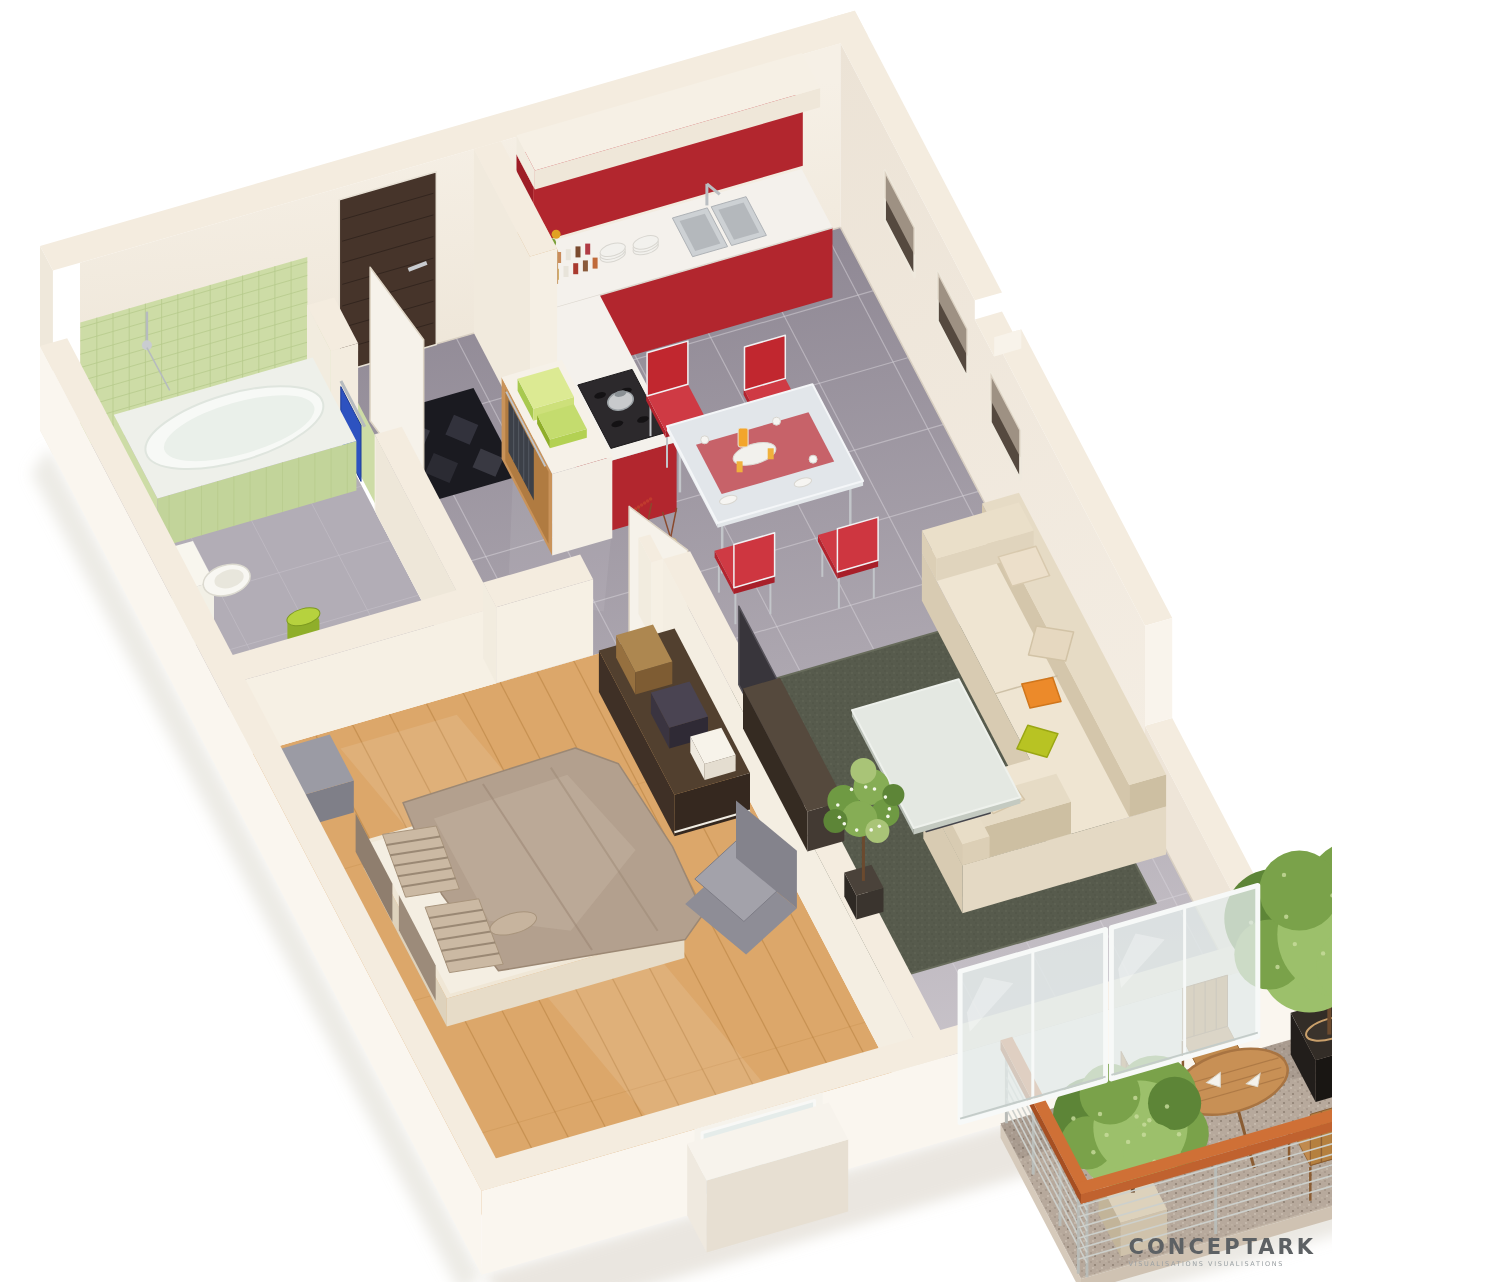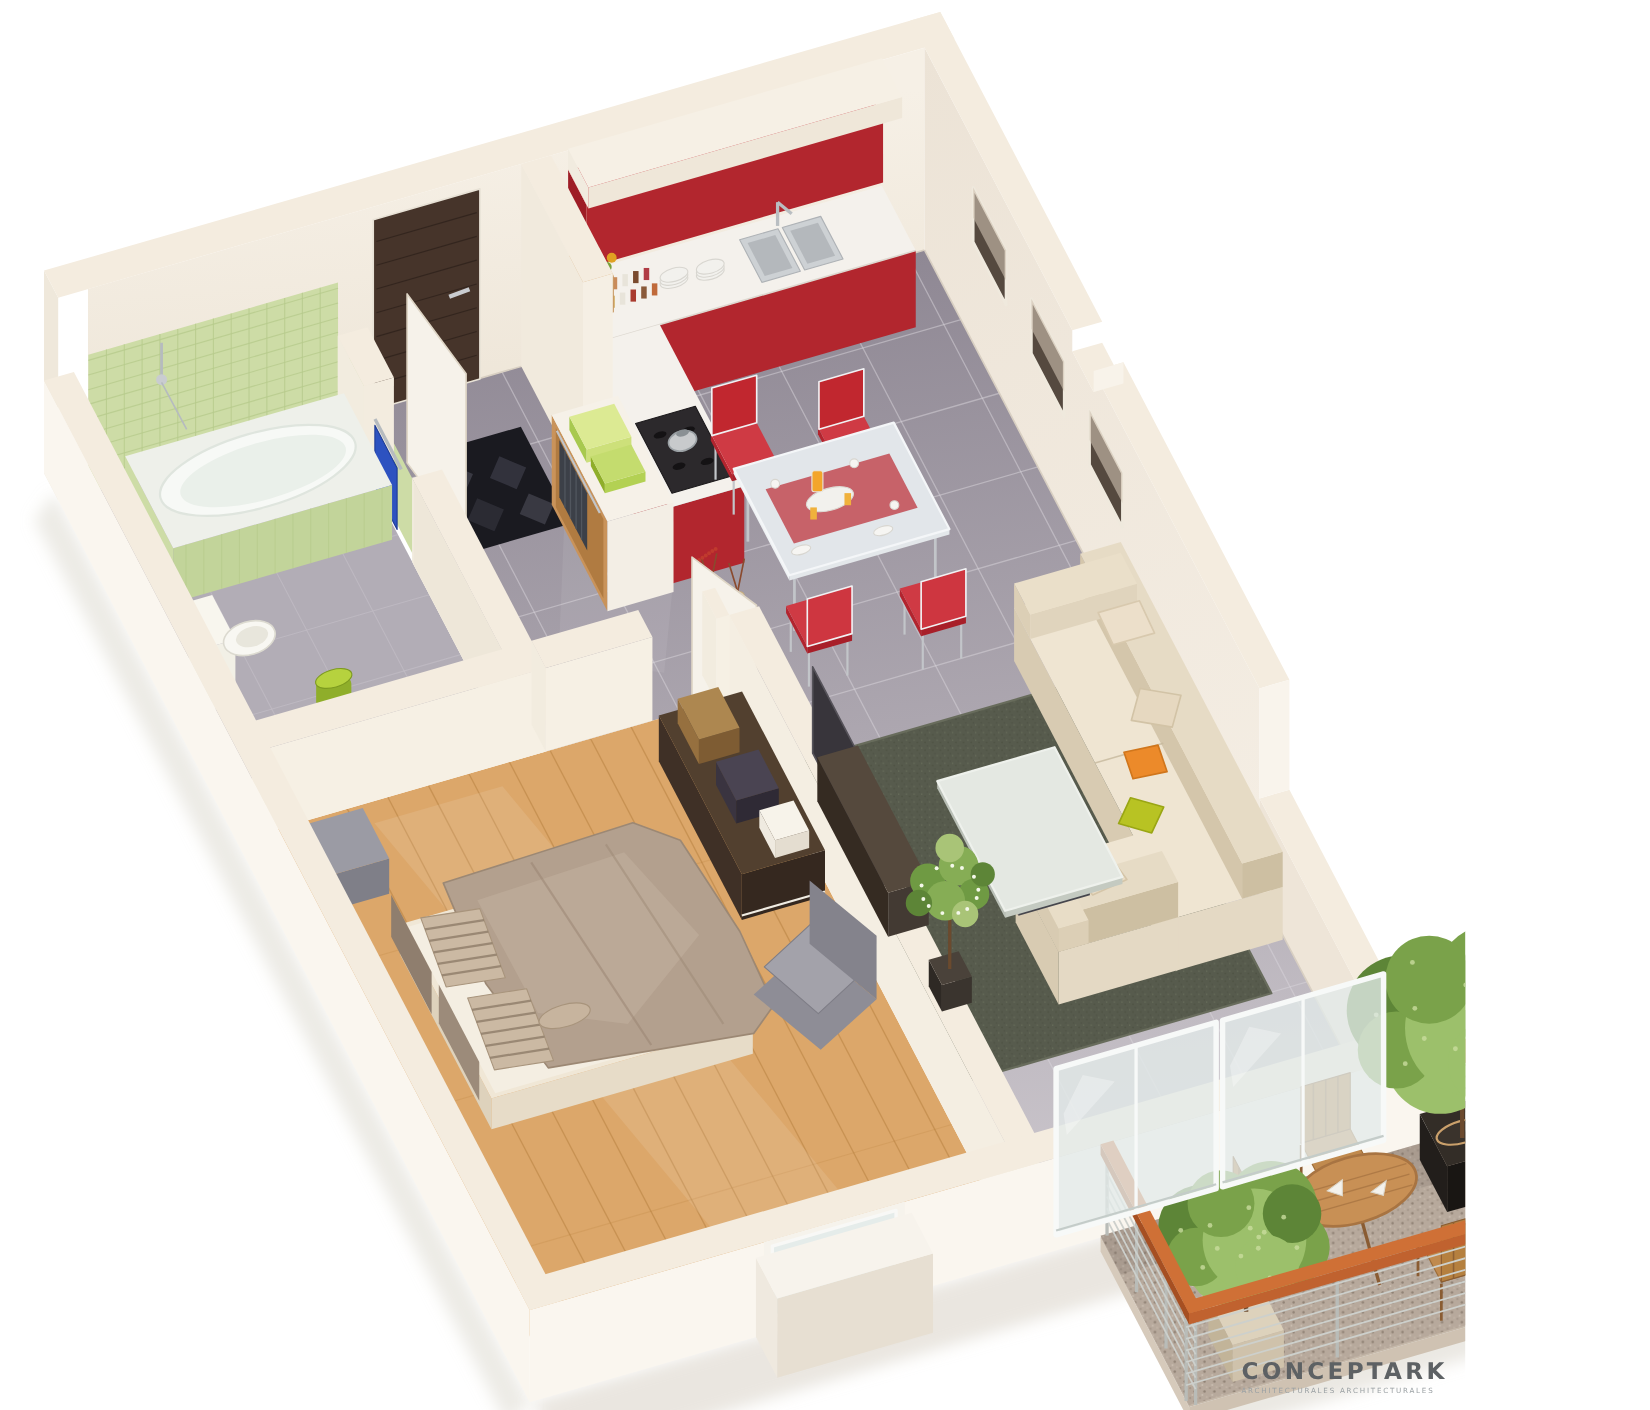--- a/index.html
+++ b/index.html
@@ -804,15 +804,15 @@
         <g>
           <polygon points="1111.4,1078.9 1257.8,1036.6 1257.8,885.4 1111.4,927.7" fill="#e3ebe9" fill-opacity="0.78" stroke="#f7f9f8" stroke-width="5" stroke-linejoin="round"></polygon>
           <line x1="1184.6" y1="1056.1" x2="1184.6" y2="908.1" stroke="#f7f9f8" stroke-width="3"></line>
           <line x1="1111.4" y1="1074.9" x2="1257.8" y2="1032.6" stroke="#c4ccc9" stroke-width="2"></line>
           <polygon points="1121.1,988.1 1164.7,939.5 1135.6,933.5 1118.2,968.9" fill="#ffffff" fill-opacity="0.3"></polygon>
         </g>
       </g>
     </svg>
   <div class="logo">
     <div class="logo-main">CONCEPTARK</div>
-    <div class="logo-sub">ARCHITECTURALES ARCHITECTURALES</div>
+    <div class="logo-sub">VISUALISATIONS VISUALISATIONS</div>
   </div>
 </div>
 
 </body></html>

